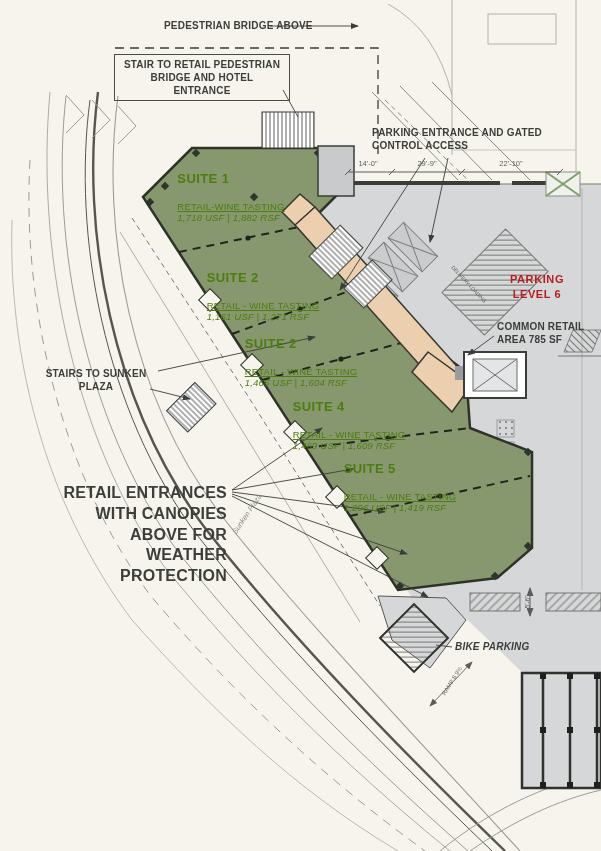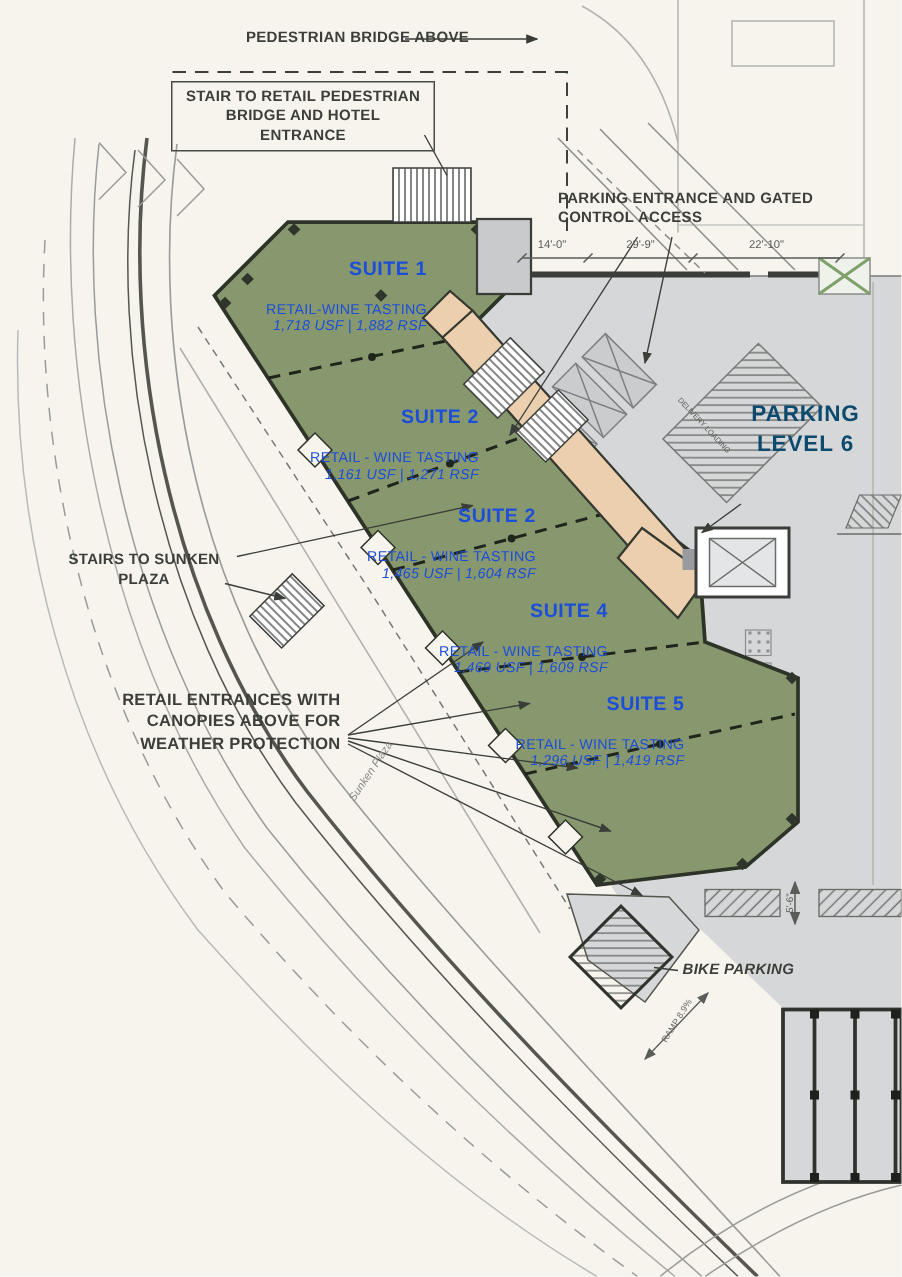--- a/index.html
+++ b/index.html
@@ -1,27 +1,27 @@
 <!DOCTYPE html>
 <html><head>
 <meta charset="utf-8">
 <style>
   html,body{margin:0;padding:0;}
   body{font-family:"Liberation Sans", sans-serif;}
   #plan{position:relative;width:601px;height:851px;background:#f7f4ee;overflow:hidden;}
   #plan svg{position:absolute;left:0;top:0;}
   .lbl{position:absolute;font-weight:700;font-size:10px;color:#3c3e3a;line-height:1.3;letter-spacing:.2px;z-index:3;}
   .ctr{transform:translate(-50%,-50%);text-align:center;}
-  .suite-label{position:absolute;transform:translate(-50%,-50%);text-align:right;color:#1d4ed8;white-space:nowrap;z-index:3;}
+  .suite-label{position:absolute;transform:translate(-50%,-50%);text-align:left;color:#4d7c0f;white-space:nowrap;z-index:3;}
   .s-name{font-size:13px;font-weight:700;letter-spacing:.4px;}
-  .s-use{font-size:9.5px;font-weight:400;margin-top:15px;letter-spacing:.2px;}
+  .s-use{font-size:9.5px;font-weight:400;margin-top:15px;letter-spacing:.2px;text-decoration:underline;}
   .s-area{font-size:9.5px;font-weight:400;letter-spacing:.2px;font-style:italic;}
   .stair-box{border:1.2px solid #4a4c48;padding:3px 6px;background:transparent;text-align:center;}
   .dim{position:absolute;font-size:7.5px;font-weight:400;color:#5a5c58;z-index:3;white-space:nowrap;}
-  .parking-lvl{font-size:15px;color:#0c4a6e;letter-spacing:.6px;line-height:1.35;}
+  .parking-lvl{font-size:11px;color:#b91c1c;letter-spacing:.6px;line-height:1.35;}
   .small-rot{position:absolute;font-weight:400;color:#6a6c68;z-index:3;white-space:nowrap;}
 </style>
 </head>
 <body>
 
 <div id="plan">
 
 <svg width="601" height="851" viewBox="0 0 601 851">
   <defs>
     <marker id="arr" markerWidth="9" markerHeight="7" refX="8" refY="3.5" orient="auto">
@@ -249,24 +249,25 @@
 
 <div class="lbl stair-box" style="left:114px;top:54px;width:162px;">STAIR TO RETAIL PEDESTRIAN BRIDGE AND HOTEL ENTRANCE</div>
 
 <div class="lbl" style="left:372px;top:126px;width:190px;">PARKING ENTRANCE AND GATED CONTROL ACCESS</div>
 
 <div class="lbl ctr parking-lvl" style="left:537px;top:287px;">
   <div>PARKING</div>
   <div>LEVEL 6</div>
 </div>
 
+<div class="lbl" style="left:497px;top:320px;width:95px;">COMMON RETAIL AREA 785 SF</div>
 
 <div class="lbl ctr" style="left:96px;top:380px;width:120px;">STAIRS TO SUNKEN PLAZA</div>
 
-<div class="lbl" style="left:55px;top:460px;width:172px;text-align:right;font-size:11px;">RETAIL ENTRANCES WITH CANOPIES ABOVE FOR WEATHER PROTECTION</div>
+<div class="lbl" style="left:55px;top:483px;width:172px;text-align:right;font-size:16px;">RETAIL ENTRANCES WITH CANOPIES ABOVE FOR WEATHER PROTECTION</div>
 
 <div class="lbl" style="left:455px;top:640px;white-space:nowrap;font-style:italic;">BIKE PARKING</div>
 
 <div class="suite-label" style="left:231px;top:197px;">
   <div class="s-name">SUITE 1</div>
   <div class="s-use">RETAIL-WINE TASTING</div>
   <div class="s-area">1,718 USF | 1,882 RSF</div>
 </div>
 <div class="suite-label" style="left:263px;top:296px;">
   <div class="s-name">SUITE 2</div>

